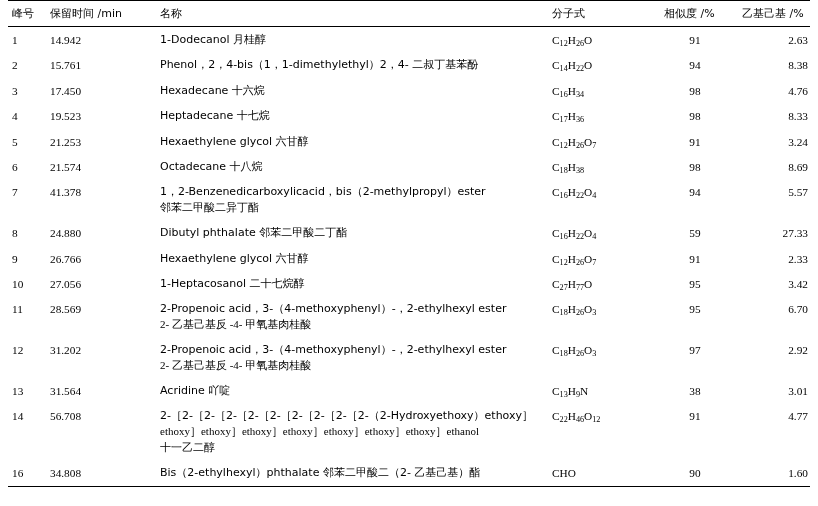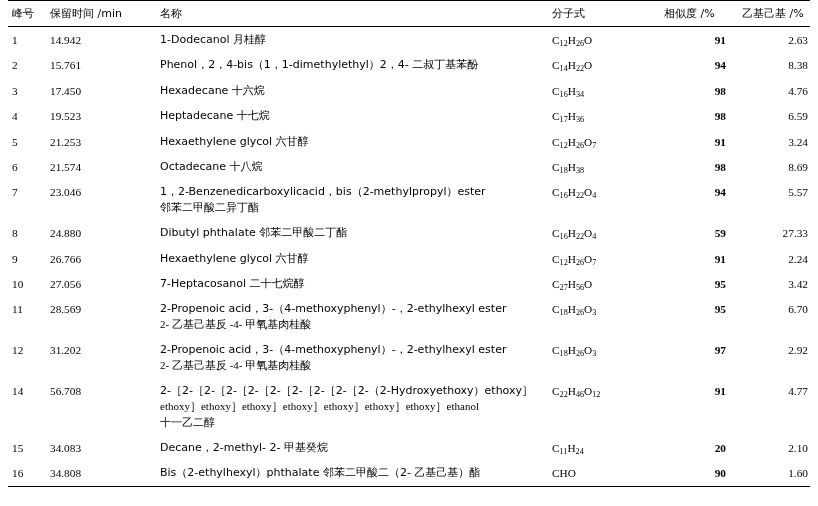--- a/index.html
+++ b/index.html
@@ -49,21 +49,21 @@
   col.c-rt     { width: 110px; }
   col.c-name   { width: 392px; }
   col.c-form   { width: 100px; }
   col.c-sim    { width: 78px; }
   col.c-cont   { width: 82px; }
 
   .th-peak, .td-peak { padding-left: 4px !important; }
   .td-rt   { white-space: nowrap; }
   .td-name { padding-right: 8px !important; }
   .td-form { white-space: nowrap; }
-  .td-sim, .th-sim   { text-align: right; padding-left: 14px !important; font-weight: bold; }
+  .td-sim, .th-sim   { text-align: center; padding-left: 14px !important; }
   .td-cont, .th-cont { text-align: right; padding-left: 14px !important; }
 
   .name-line { display: block; }
   .name-line + .name-line { margin-top: 0; font-family: Liberation Serif, serif; }
 
   sub {
     font-size: 8.2px;
     line-height: 0;
     vertical-align: baseline;
     position: relative;
@@ -129,21 +129,21 @@
           <td class="td-cont">4.76</td>
         </tr>
         <tr>
           <td class="td-peak">4</td>
           <td class="td-rt">19.523</td>
           <td class="td-name">
             <span class="name-line cjk">Heptadecane 十七烷</span>
           </td>
           <td class="td-form">C<sub>17</sub>H<sub>36</sub></td>
           <td class="td-sim">98</td>
-          <td class="td-cont">6.59</td>
+          <td class="td-cont">8.33</td>
         </tr>
         <tr>
           <td class="td-peak">5</td>
           <td class="td-rt">21.253</td>
           <td class="td-name">
             <span class="name-line cjk">Hexaethylene glycol 六甘醇</span>
           </td>
           <td class="td-form">C<sub>12</sub>H<sub>26</sub>O<sub>7</sub></td>
           <td class="td-sim">91</td>
           <td class="td-cont">3.24</td>
@@ -153,21 +153,21 @@
           <td class="td-rt">21.574</td>
           <td class="td-name">
             <span class="name-line cjk">Octadecane 十八烷</span>
           </td>
           <td class="td-form">C<sub>18</sub>H<sub>38</sub></td>
           <td class="td-sim">98</td>
           <td class="td-cont">8.69</td>
         </tr>
         <tr>
           <td class="td-peak">7</td>
-          <td class="td-rt">23.046</td>
+          <td class="td-rt">41.378</td>
           <td class="td-name">
             <span class="name-line cjk">1，2-Benzenedicarboxylicacid，bis（2-methylpropyl）ester</span>
             <span class="name-line cjk">邻苯二甲酸二异丁酯</span>
           </td>
           <td class="td-form">C<sub>16</sub>H<sub>22</sub>O<sub>4</sub></td>
           <td class="td-sim">94</td>
           <td class="td-cont">5.57</td>
         </tr>
         <tr>
           <td class="td-peak">8</td>
@@ -180,29 +180,29 @@
           <td class="td-cont">27.33</td>
         </tr>
         <tr>
           <td class="td-peak">9</td>
           <td class="td-rt">26.766</td>
           <td class="td-name">
             <span class="name-line cjk">Hexaethylene glycol 六甘醇</span>
           </td>
           <td class="td-form">C<sub>12</sub>H<sub>26</sub>O<sub>7</sub></td>
           <td class="td-sim">91</td>
-          <td class="td-cont">2.24</td>
+          <td class="td-cont">2.33</td>
         </tr>
         <tr>
           <td class="td-peak">10</td>
           <td class="td-rt">27.056</td>
           <td class="td-name">
-            <span class="name-line cjk">7-Heptacosanol 二十七烷醇</span>
-          </td>
-          <td class="td-form">C<sub>27</sub>H<sub>56</sub>O</td>
+            <span class="name-line cjk">1-Heptacosanol 二十七烷醇</span>
+          </td>
+          <td class="td-form">C<sub>27</sub>H<sub>77</sub>O</td>
           <td class="td-sim">95</td>
           <td class="td-cont">3.42</td>
         </tr>
         <tr>
           <td class="td-peak">11</td>
           <td class="td-rt">28.569</td>
           <td class="td-name">
             <span class="name-line cjk">2-Propenoic acid，3-（4-methoxyphenyl）-，2-ethylhexyl ester</span>
             <span class="name-line cjk">2- 乙基己基反 -4- 甲氧基肉桂酸</span>
           </td>
@@ -215,42 +215,42 @@
           <td class="td-rt">31.202</td>
           <td class="td-name">
             <span class="name-line cjk">2-Propenoic acid，3-（4-methoxyphenyl）-，2-ethylhexyl ester</span>
             <span class="name-line cjk">2- 乙基己基反 -4- 甲氧基肉桂酸</span>
           </td>
           <td class="td-form">C<sub>18</sub>H<sub>26</sub>O<sub>3</sub></td>
           <td class="td-sim">97</td>
           <td class="td-cont">2.92</td>
         </tr>
         <tr>
+          <td class="td-peak">13</td>
+          <td class="td-rt">31.564</td>
+          <td class="td-name">
+            <span class="name-line cjk">Acridine 吖啶</span>
+          </td>
+          <td class="td-form">C<sub>13</sub>H<sub>9</sub>N</td>
+          <td class="td-sim">38</td>
+          <td class="td-cont">3.01</td>
+        </tr>
+        <tr>
           <td class="td-peak">14</td>
           <td class="td-rt">56.708</td>
           <td class="td-name">
             <span class="name-line cjk">2-［2-［2-［2-［2-［2-［2-［2-［2-［2-（2-Hydroxyethoxy）ethoxy］</span>
             <span class="name-line cjk">ethoxy］ethoxy］ethoxy］ethoxy］ethoxy］ethoxy］ethoxy］ethanol</span>
             <span class="name-line cjk">十一乙二醇</span>
           </td>
           <td class="td-form">C<sub>22</sub>H<sub>46</sub>O<sub>12</sub></td>
           <td class="td-sim">91</td>
           <td class="td-cont">4.77</td>
         </tr>
         <tr>
-          <td class="td-peak">15</td>
-          <td class="td-rt">34.083</td>
-          <td class="td-name">
-            <span class="name-line cjk">Decane，2-methyl- 2- 甲基癸烷</span>
-          </td>
-          <td class="td-form">C<sub>11</sub>H<sub>24</sub></td>
-          <td class="td-sim">20</td>
-          <td class="td-cont">2.10</td>
-        </tr>
-        <tr>
           <td class="td-peak">16</td>
           <td class="td-rt">34.808</td>
           <td class="td-name">
             <span class="name-line cjk">Bis（2-ethylhexyl）phthalate 邻苯二甲酸二（2- 乙基己基）酯</span>
           </td>
           <td class="td-form">CHO</td>
           <td class="td-sim">90</td>
           <td class="td-cont">1.60</td>
         </tr>
       </tbody>

